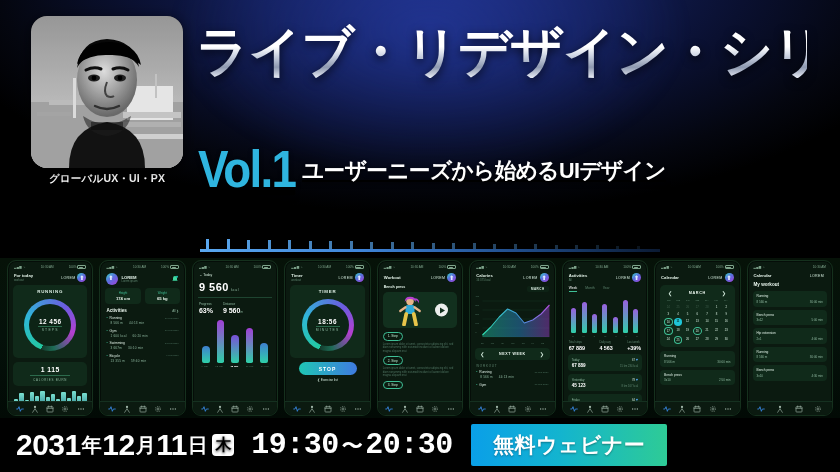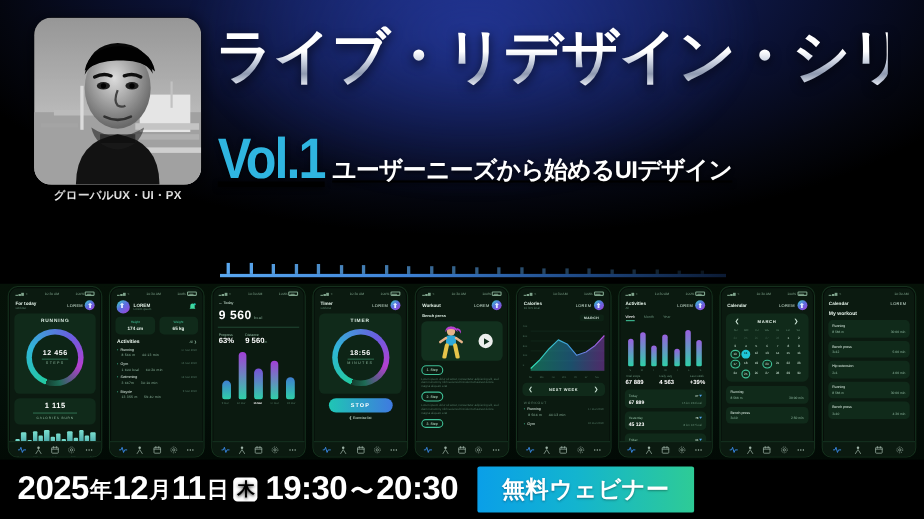--- a/index.html
+++ b/index.html
@@ -55,21 +55,21 @@
     font-size:54px; font-weight:700; line-height:1.0;
     letter-spacing:-1px; white-space:nowrap;
     background:linear-gradient(180deg,#ffffff 0%,#ffffff 42%,#cfd6e4 58%,#8e99b0 80%,#e8ecf5 100%);
     -webkit-background-clip:text; background-clip:text;
     -webkit-text-fill-color:transparent; color:transparent;
     filter:drop-shadow(0 3px 5px rgba(0,0,0,.7));
     transform:scaleX(.97); transform-origin:left center;
   }
 
   
-  .sub-row { position:absolute; left:198px; top:120px; display:flex; align-items:flex-end;text-decoration:underline; }
+  .sub-row { position:absolute; left:198px; top:144px; display:flex; align-items:center;text-decoration:underline; }
   .vol {
     color:#2fb5e0; font-size:52px; font-weight:700; line-height:.92;
     letter-spacing:-2px; transform:scaleX(.88); transform-origin:left top;
     text-shadow:0 2px 5px rgba(0,0,0,.6); padding-top:2px;
   }
   .sub-col { margin-left:-6px; padding-top:4px; }
   .sub-lead {
     color:#fff; font-size:22px; font-weight:700; letter-spacing:-.5px;
     white-space:nowrap; text-shadow:0 2px 4px rgba(0,0,0,.75);
     transform:scaleX(.98); transform-origin:left center;
@@ -263,21 +263,21 @@
     display:flex; align-items:center; white-space:nowrap;
     text-shadow:0 1px 3px rgba(0,0,0,.9);
   }
   .date-line .sm { font-size:20px; margin:0 1px; }
   .dow-chip {
     display:inline-flex; align-items:center; justify-content:center;
     background:#fff; color:#000; border-radius:4px;
     font-size:16px; font-weight:700; width:22px; height:22px;
     margin:0 7px 0 4px;
   }
-  .time-range { margin-left:0; }
+  .time-range { margin-left:10px;font-family:Liberation Mono, monospace; }
   .time-range .tl { font-size:21px; margin:0 3px; }
   .free-badge {
     margin-left:18px; background:linear-gradient(90deg,#0a9fe8 0%,#13b4cf 45%,#2ecb96 100%);
     color:#fff; font-weight:700; font-size:21px; letter-spacing:.5px;
     padding:7px 22px; border-radius:2px; white-space:nowrap;
     text-shadow:0 1px 2px rgba(0,0,0,.35);
   }
 </style>
 </head>
 <body>
@@ -1094,21 +1094,21 @@
             <circle cx="12" cy="12" r="3.2" stroke="#cfe6d8" stroke-width="2" fill="none"></circle>
             <circle cx="12" cy="12" r="8" stroke="#cfe6d8" stroke-width="2" fill="none" stroke-dasharray="3 2.6"></circle>
           </svg>
       </div>
     </div>
 
   </div>
 
   <div class="footer">
     <div class="date-line">
-      <span>2025</span>
+      <span>2031</span>
         <span class="sm">年</span>
         <span>12</span>
         <span class="sm">月</span>
         <span>11</span>
         <span class="sm">日</span>
       <span class="dow-chip">木</span>
       <span class="time-range"><span>19:30</span><span class="tl">〜</span><span>20:30</span></span>
     </div>
     <div class="free-badge">無料ウェビナー</div>
   </div>

